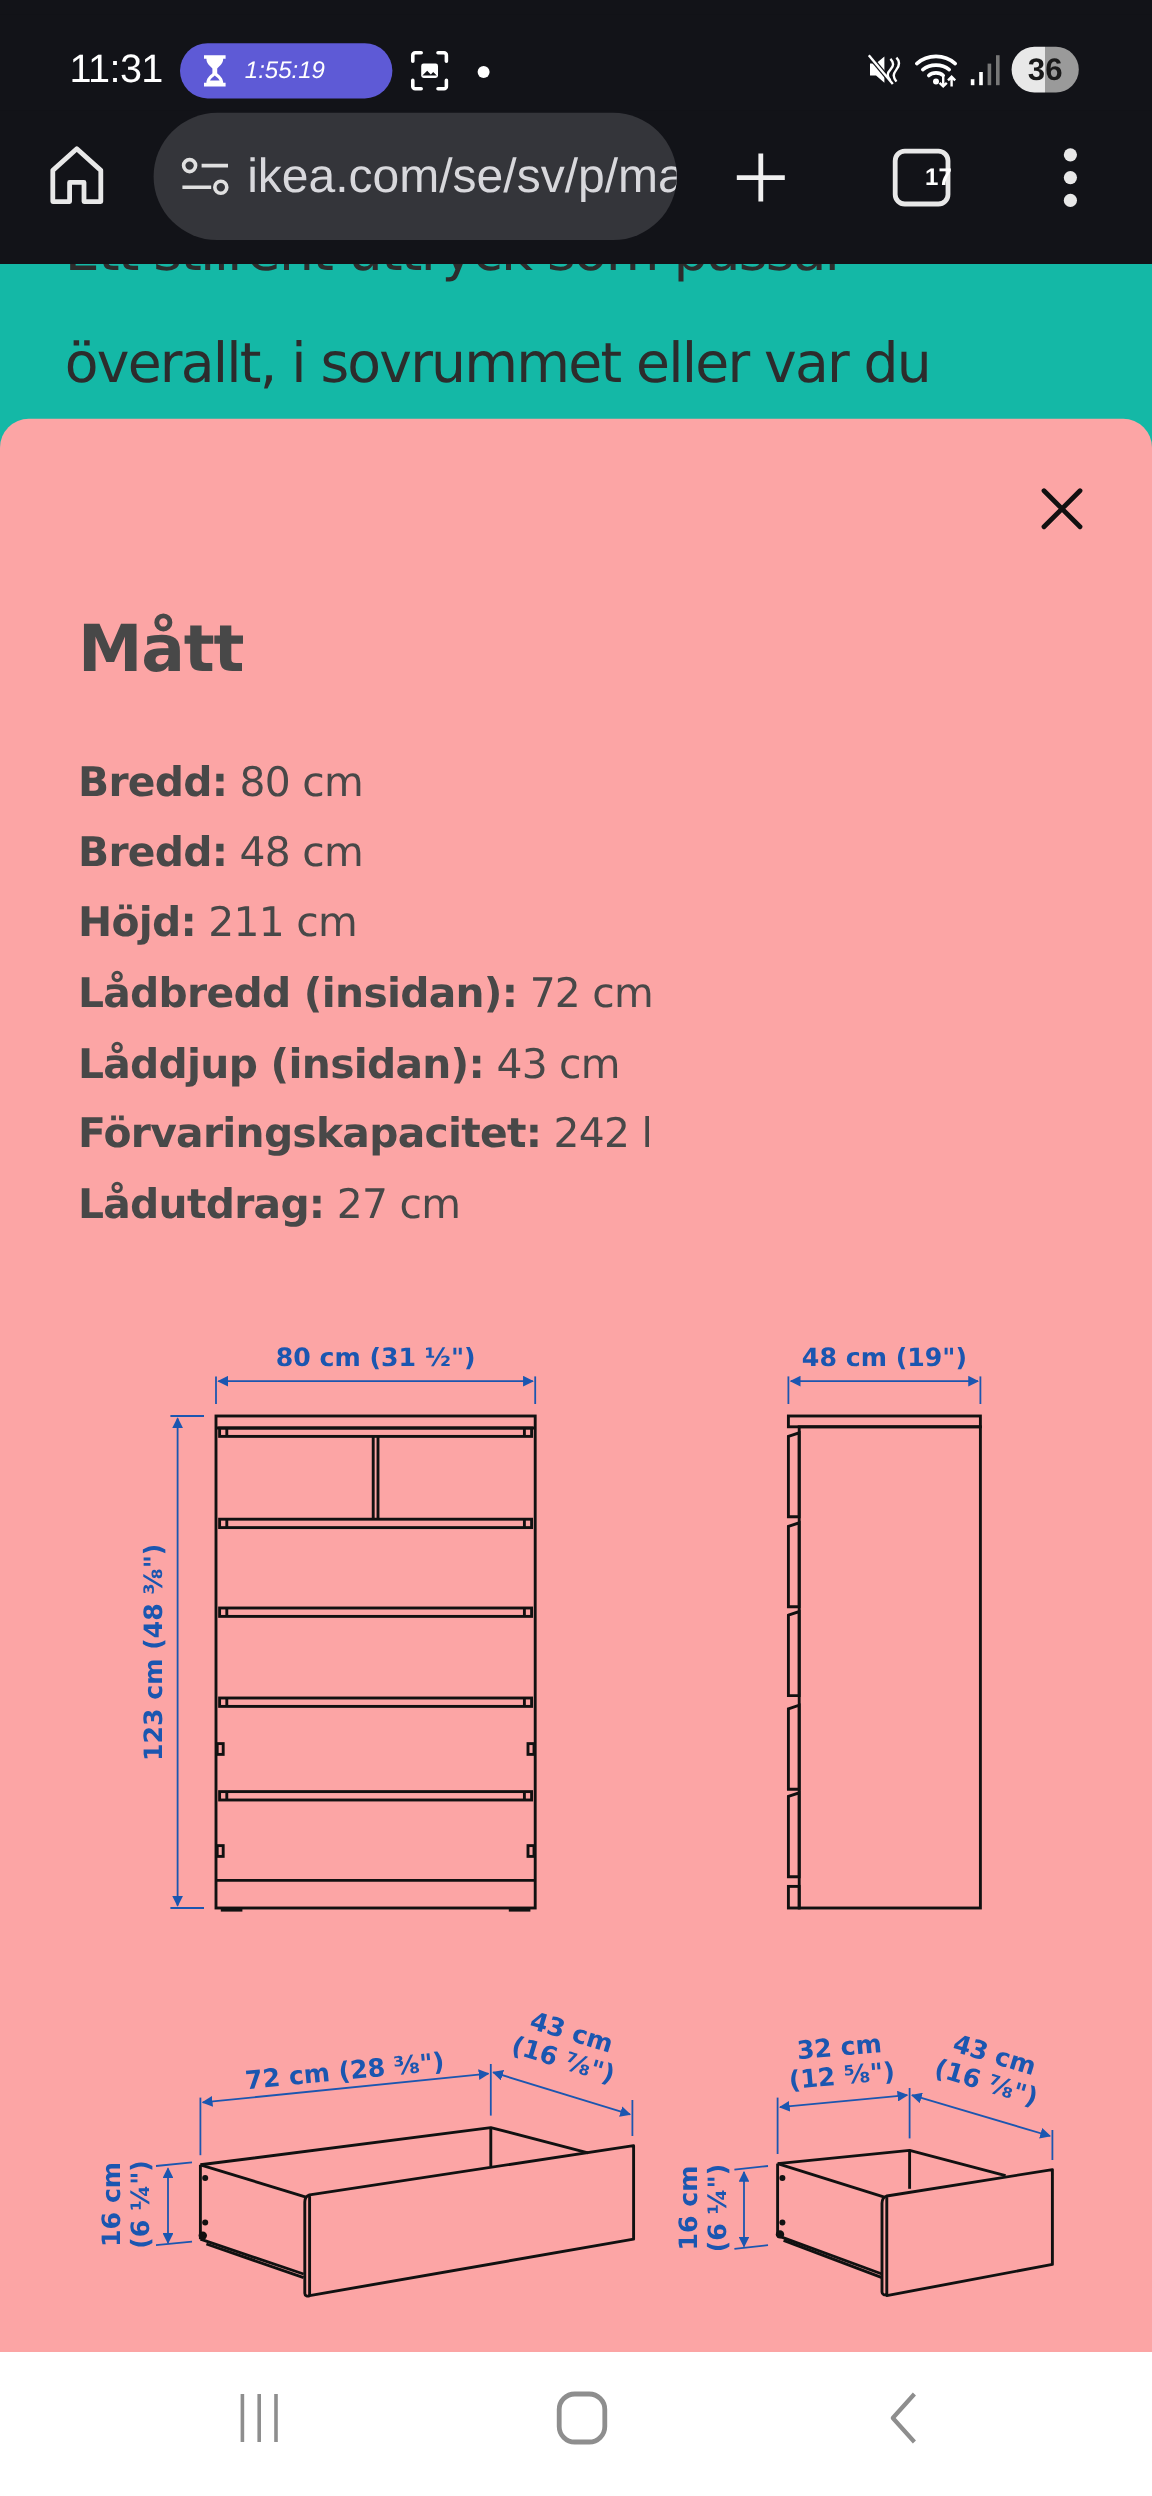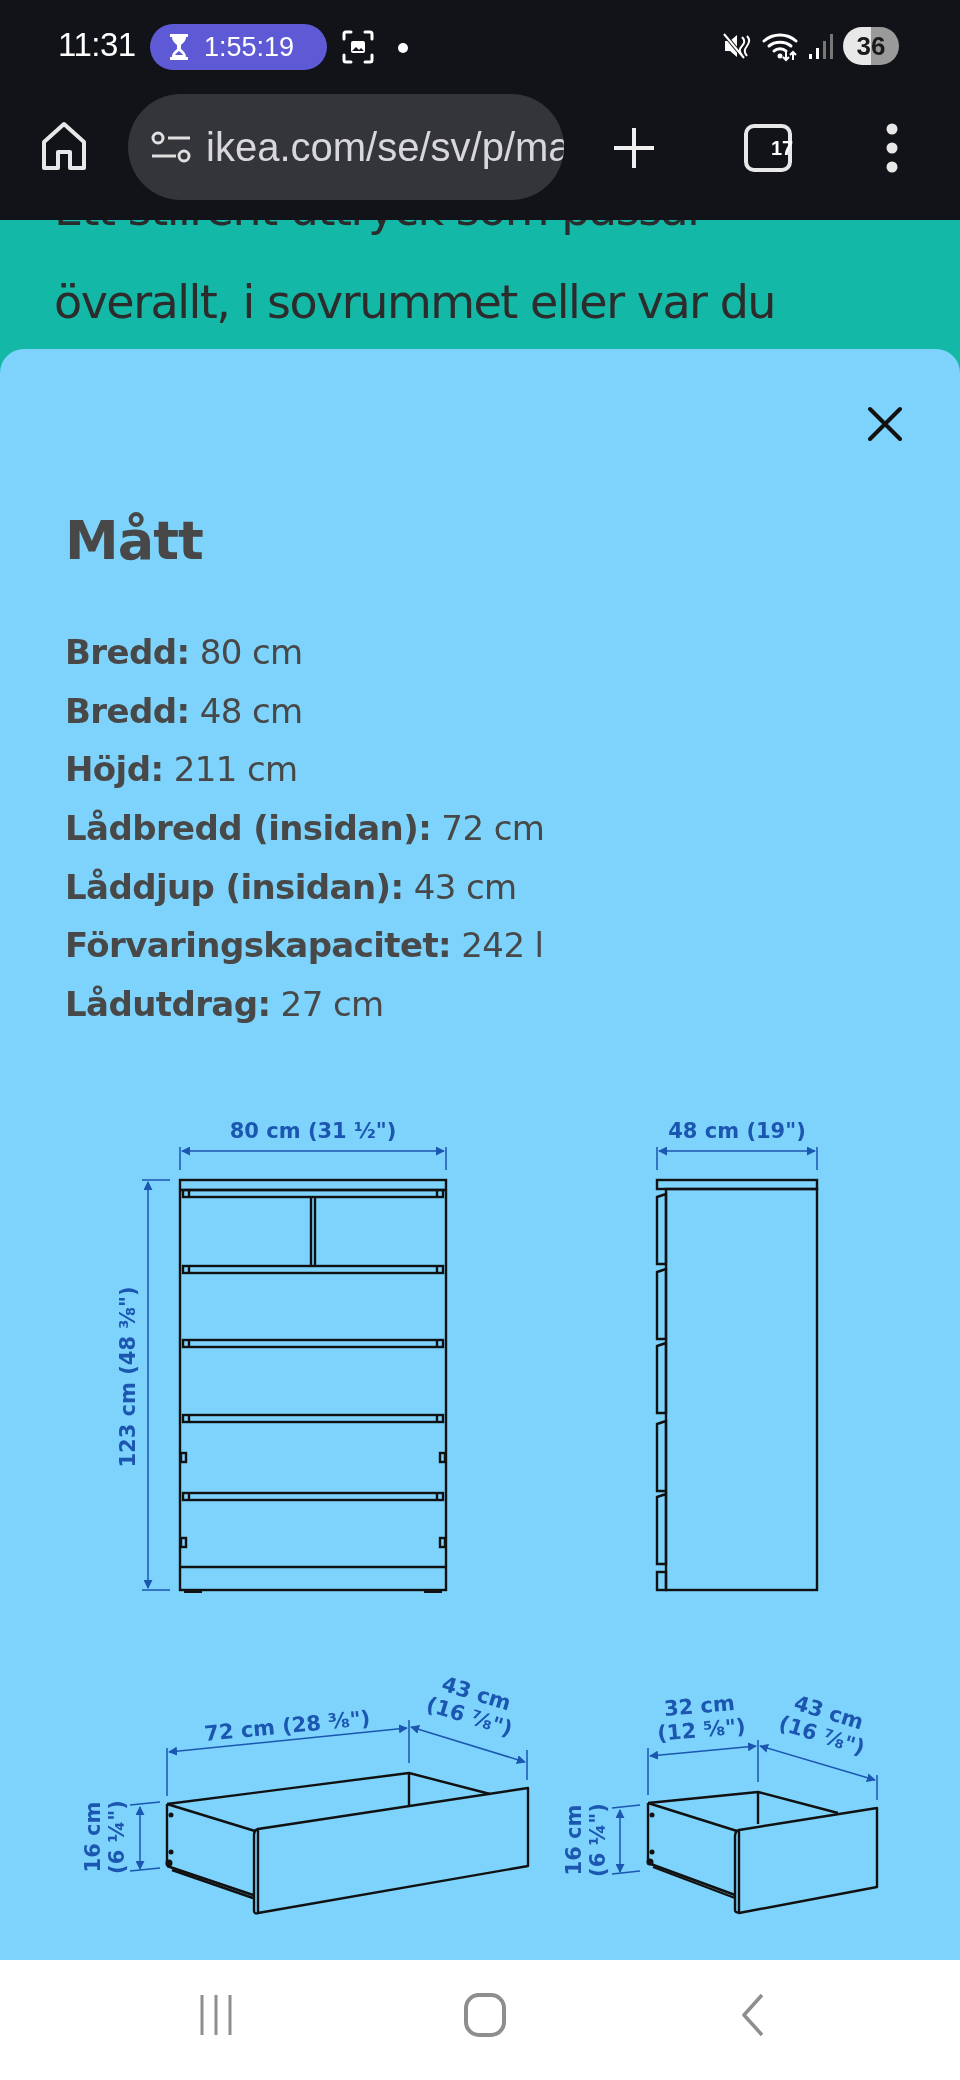--- a/index.html
+++ b/index.html
@@ -1,24 +1,24 @@
 <!DOCTYPE html>
 <html><head>
 <meta charset="utf-8">
 <style>
   * { margin: 0; padding: 0; box-sizing: border-box; }
   html, body { width: 960px; height: 2080px; overflow: hidden; background: #121318; }
   body { position: relative; font-family: "DejaVu Sans", sans-serif; }
 
   
-  .status-bar { position: absolute; left: 0; top: 0; width: 960px; height: 92px; background: #121318; color: #fff; }
+  .status-bar { position: absolute; left: 0; top: 12px; width: 960px; height: 92px; background: #121318; color: #fff; }
   .sb-time { position: absolute; left: 58px; top: 26px; font-family: "Liberation Sans", sans-serif; font-size: 33px; font-weight: 500; color: #fff; letter-spacing: -0.5px; }
   .sb-pill { position: absolute; left: 150px; top: 24px; width: 177px; height: 46px; border-radius: 23px; background: #5e5ad6; color: #fff; display: flex; align-items: center; padding-left: 18px; }
   .sb-pill .hourglass { width: 22px; height: 28px; margin-right: 14px; }
-  .sb-pill .pill-text { font-family: "Liberation Sans", sans-serif; font-size: 27px; font-weight: 500; }
+  .sb-pill .pill-text { font-family: "Liberation Sans", sans-serif; font-size: 20px; font-weight: 500; font-style: italic; }
   .sb-screen-icon { position: absolute; left: 342px; top: 30px; width: 32px; height: 34px; }
   .sb-dot { position: absolute; left: 398px; top: 43px; width: 10px; height: 10px; border-radius: 50%; background: #fff; }
   .sb-mute { position: absolute; left: 722px; top: 31px; width: 30px; height: 30px; }
   .sb-wifi { position: absolute; left: 762px; top: 30px; width: 36px; height: 32px; }
   .sb-signal { position: absolute; left: 808px; top: 32px; width: 26px; height: 28px; }
   .sb-battery { position: absolute; left: 843px; top: 27px; width: 56px; height: 38px; border-radius: 19px; overflow: hidden; background: linear-gradient(90deg, #e8e8e8 0 50%, #9a9a9a 50% 100%); display: flex; align-items: center; justify-content: center; }
   .sb-battery span { font-family: "Liberation Sans", sans-serif; font-size: 26px; font-weight: 700; color: #1a1a1a; }
 
   
   .toolbar { position: absolute; left: 0; top: 92px; width: 960px; height: 128px; background: #121318; }
@@ -31,21 +31,21 @@
   .tb-tabs span { font-family: "Liberation Sans", sans-serif; font-size: 20px; font-weight: 700; color: #fff; margin-left: 28px; }
   .tb-menu { position: absolute; left: 884px; top: 30px; width: 16px; height: 52px; }
 
   
   .bg-page { position: absolute; left: 0; top: 220px; width: 960px; height: 160px; background: #14b8a6; overflow: hidden; }
   .bg-page p { position: absolute; left: 54px; font-family: "DejaVu Sans", sans-serif; font-size: 46px; color: #2c2c2c; white-space: nowrap; letter-spacing: -1.5px; }
   .bg-line1 { top: -38px; }
   .bg-line2 { top: 55px; }
 
   
-  .sheet { position: absolute; left: 0; top: 349px; width: 960px; height: 1731px; background: #7dd3fc; border-radius: 24px 24px 0 0; }
+  .sheet { position: absolute; left: 0; top: 349px; width: 960px; height: 1731px; background: #fca5a5; border-radius: 24px 24px 0 0; }
   .close-btn { position: absolute; left: 862px; top: 52px; width: 46px; height: 46px; }
   .sheet-title { position: absolute; left: 65px; top: 160px; font-family: "DejaVu Sans", sans-serif; font-size: 54px; font-weight: 700; color: #484848; letter-spacing: -1px; }
   .spec-list { position: absolute; left: 65px; top: 283px; }
   .spec-row { height: 58.7px; font-family: "DejaVu Sans", sans-serif; font-size: 34px; color: #484848; white-space: nowrap; letter-spacing: -0.6px; }
   .spec-row .k { font-weight: 700; }
   .spec-row .v { font-weight: 400; }
 
   
   .diagram { position: absolute; left: 0; top: 0; width: 960px; height: 2080px; pointer-events: none; }
   .dim-label { font-family: "DejaVu Sans", sans-serif; font-weight: 700; fill: #1b56b0; }

